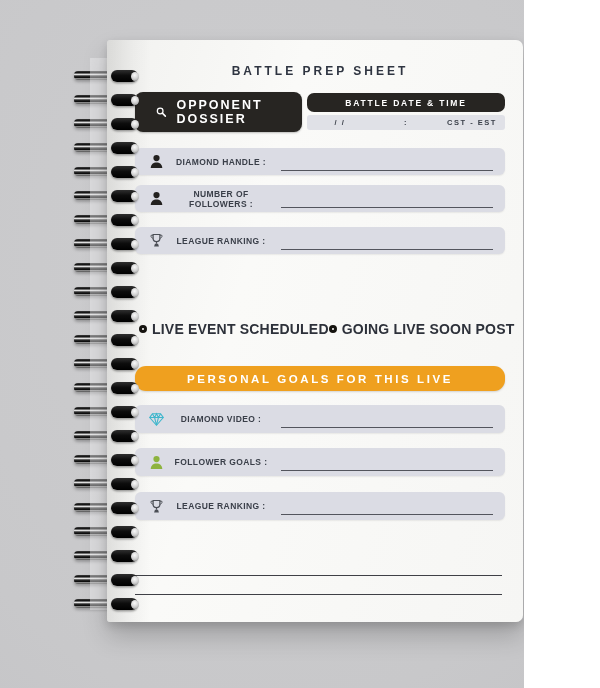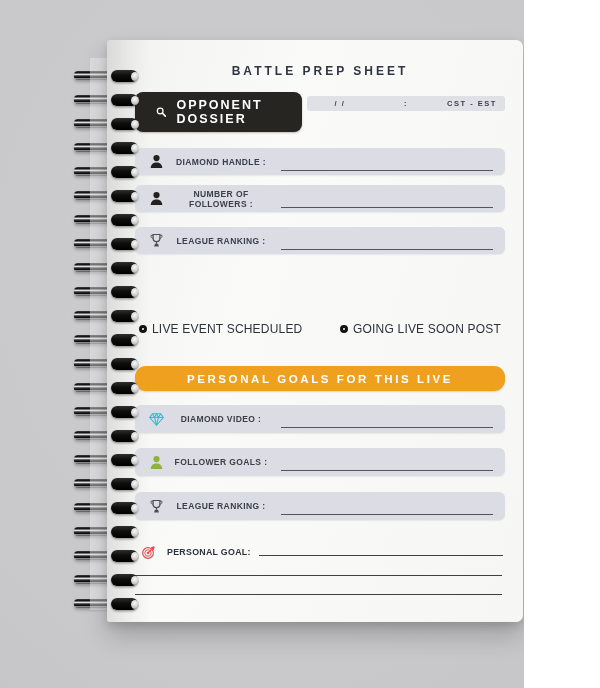--- a/index.html
+++ b/index.html
@@ -50,21 +50,21 @@
   .frow .fline{flex:1;height:18px;border-bottom:1px solid #53555d;margin-right:12px;margin-left:4px;}
 
   .bar{left:0;width:100%;display:flex;align-items:center;justify-content:center;color:#fff;
     font-weight:bold;font-size:11.5px;letter-spacing:2.6px;}
   .bar-black{top:247px;height:22px;background:#272522;border-radius:5px;box-shadow:0 1px 2px rgba(0,0,0,.22);}
   .bar-orange{top:326px;height:25px;background:#efa01f;border-radius:11px;box-shadow:0 1px 2px rgba(0,0,0,.15);}
 
   .check-row{top:281px;left:0;width:100%;height:15px;display:flex;justify-content:space-between;padding:0 4px;}
   .check-item{display:flex;align-items:center;gap:5px;}
   .check-circle{width:8px;height:8px;border:3.2px solid #15130f;border-radius:50%;background:#fff;flex:none;cursor:pointer;}
-  .check-label{font-weight:normal;font-size:12px;letter-spacing:.2px;color:#2d313a;white-space:nowrap;}
+  .check-label{font-weight:bold;font-size:14px;letter-spacing:.2px;color:#2d313a;white-space:nowrap;}
 
   .pg-row{top:503px;left:0;width:100%;height:17px;display:flex;align-items:center;}
   .pg-row .ficon{margin-left:6px;width:16px;height:16px;}
   .pg-label{margin-left:10px;font-weight:bold;font-size:8.8px;letter-spacing:.3px;color:#2d313a;}
   .pg-line{flex:1;height:9px;border-bottom:1px solid #3f4046;margin-left:8px;margin-right:2px;}
   .xline{left:0;width:367px;height:0;border-bottom:1px solid #3f4046;}
 </style>
 </head>
 <body>
 
@@ -156,20 +156,23 @@
       <div class="abs sheet-title">BATTLE PREP SHEET</div>
 
       <div class="abs dossier-box">
         <svg width="16" height="16" viewBox="0 0 24 24" style="color:#fff">
             <use href="#ic-search"></use>
           </svg>
         <span class="dossier-label">OPPONENT DOSSIER</span>
       </div>
 
       <div class="abs dt-col">
+        <div class="dt-head">
+          <span>BATTLE DATE &amp; TIME</span>
+        </div>
         <div class="dt-vals">
           <span>/  /</span>
           <span>:</span>
           <span>CST - EST</span>
         </div>
       </div>
 
       <div class="abs frow" style="top:108px">
         <span class="ficon" style="color: rgb(35, 33, 31);">
             <svg width="17" height="17" viewBox="0 0 24 24">
@@ -232,25 +235,18 @@
       <div class="abs frow" style="top:452px;height:28px">
         <span class="ficon" style="color: rgb(75, 78, 85);">
             <svg width="17" height="17" viewBox="0 0 24 24">
               <use href="#ic-trophy"></use>
             </svg>
           </span>
         <span class="flabel">LEAGUE RANKING :</span>
         <span class="fline"></span>
       </div>
 
-      <div class="abs pg-row">
-        <span class="ficon" style="color: rgb(226, 72, 77);"><svg width="16" height="16" viewBox="0 0 24 24">
-              <use href="#ic-target"></use>
-            </svg></span>
-        <span class="pg-label">PERSONAL GOAL:</span>
-        <span class="pg-line"></span>
-      </div>
       <div class="abs xline" style="top:535px"></div>
       <div class="abs xline" style="top:554px"></div>
 
     </div>
   </div>
 </div>
 
 </body></html>

